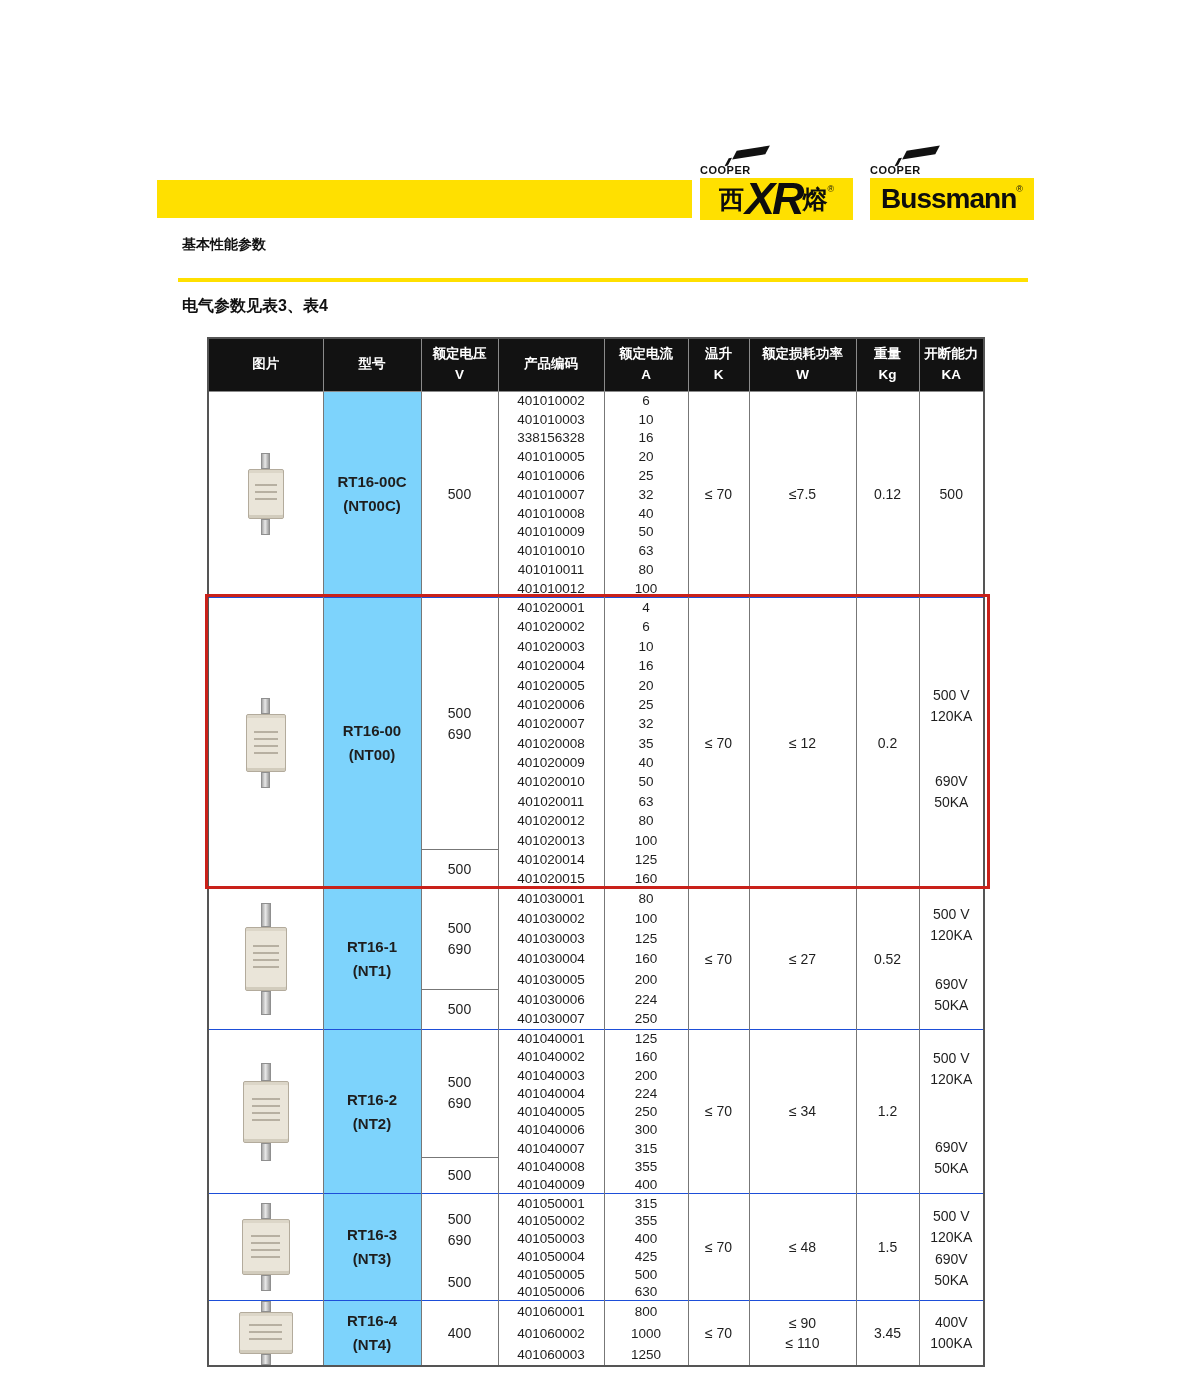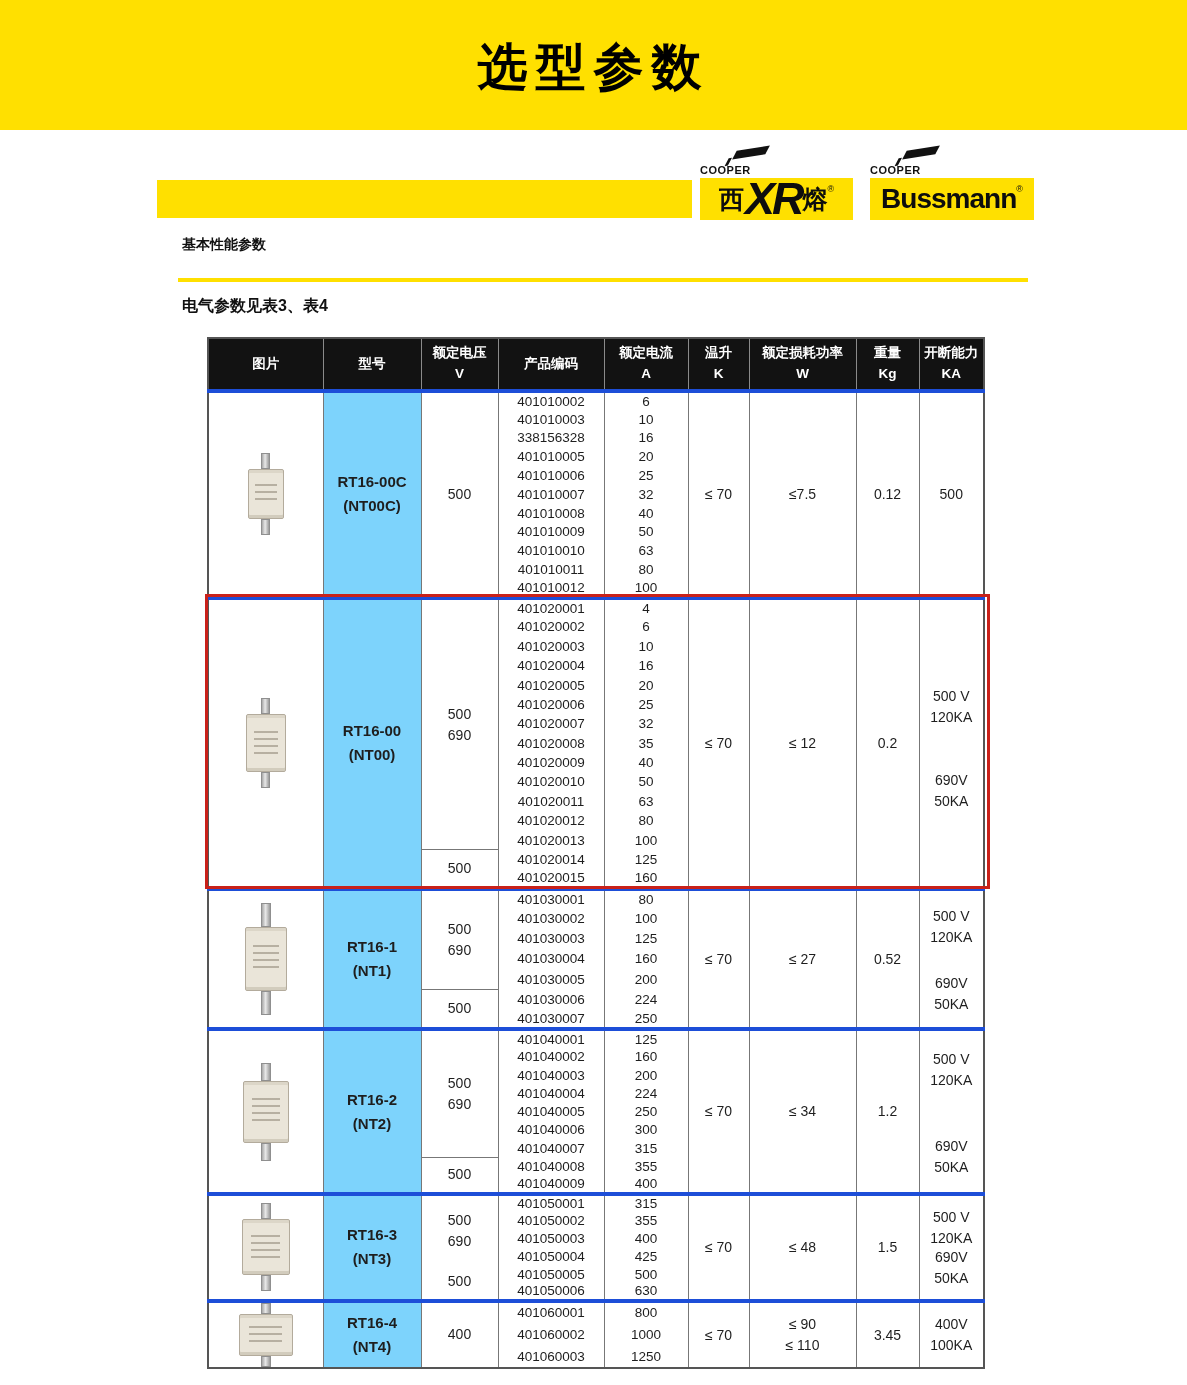--- a/index.html
+++ b/index.html
@@ -36,21 +36,21 @@
   .caption { position:absolute; left:207px; top:314px; width:776px; text-align:center;
              font-size:15px; font-weight:bold; color:#111; }
 
   
   table.params { position:absolute; left:207px; top:337px; width:776px; border-collapse:collapse;
                  table-layout:fixed; border:2px solid #555; }
   table.params th { background:#121212; color:#fff; font-size:13.5px; font-weight:bold;
                     border:1px solid #8a8a8a; height:53px; line-height:1.55; text-align:center; }
   table.params td { border-left:1px solid #777; border-right:1px solid #777; border-top:0; border-bottom:0;
                     text-align:center; vertical-align:middle; color:#1e1e1e; }
-  tr.first td { border-top:4px solid #1d4ed8; }
+  tr.first td { border-top:1px solid #1d4ed8; }
   td.vdiv { border-top:1px solid #777 !important; }
   tr.m0 { height:18.8px; } tr.m1 { height:19.4px; } tr.m2 { height:20.1px; }
   tr.m3 { height:18.3px; } tr.m4 { height:17.8px; } tr.m5 { height:20.7px; }
   td.code-cell, td.curr-cell { font-size:13.5px; }
   td.model-cell { background:#7dd3fc; font-weight:bold; color:#3a3a3a; font-size:15px; line-height:1.6; }
   td.volt-cell { font-size:14px; line-height:1.5; }
   td.temp-cell, td.power-cell, td.weight-cell { font-size:14px; line-height:1.45; }
   td.break-cell { font-size:14px; position:relative; line-height:1.5; }
   .bk-top { position:absolute; top:11%; left:0; right:0; }
   .bk-bot { position:absolute; bottom:9%; left:0; right:0; }
@@ -73,23 +73,20 @@
 
   
   .highlight-rect { position:absolute; left:205px; top:594px; width:785px; height:295px;
                     border:3px solid #c9211a; pointer-events:none; z-index:5; }
 </style>
 </head>
 <body>
 
 <div class="page">
 
-  <header class="top-band">
-    <h1>选型参数</h1>
-  </header>
 
   <div class="brand-bar"></div>
 
   <div class="logo-group xr-group">
     <div class="cooper">
       <span class="flag"></span>
       <span class="cooper-text">COOPER</span>
     </div>
     <div class="logo-box xr-box">
       <span class="xi">西</span>

